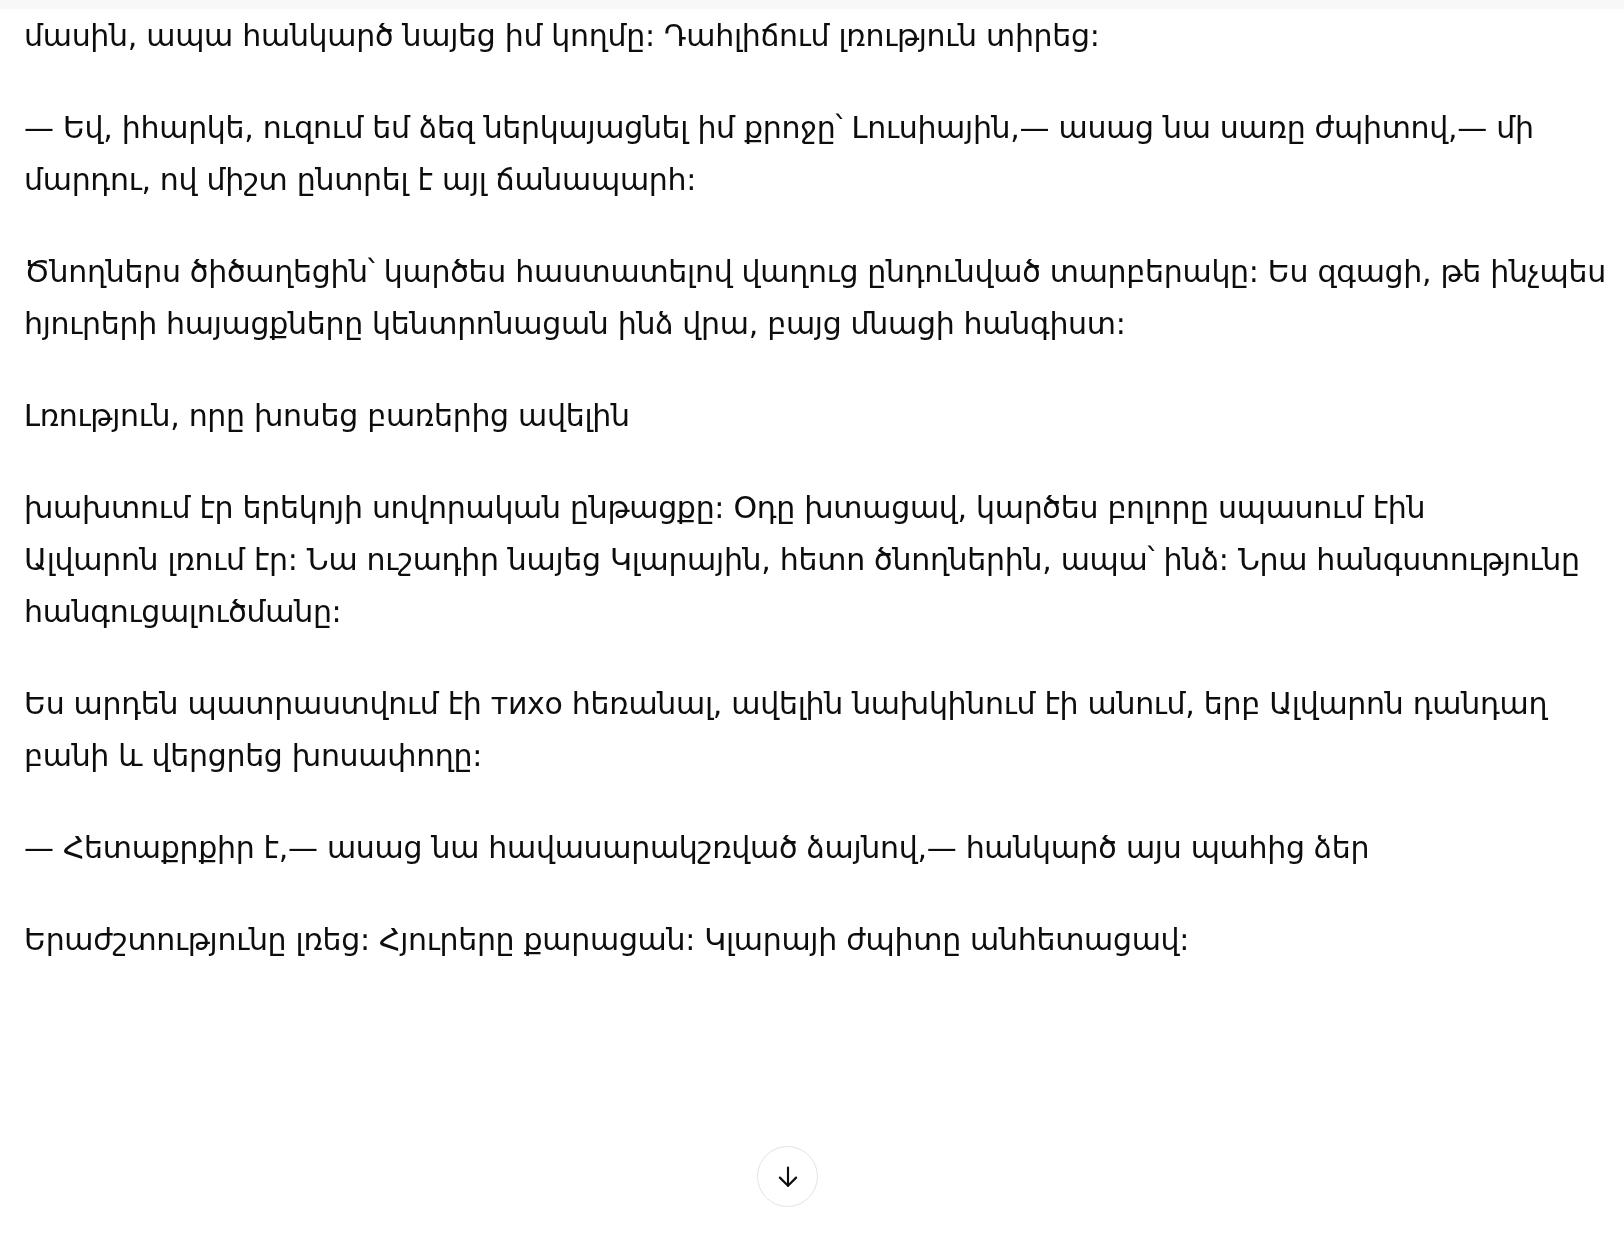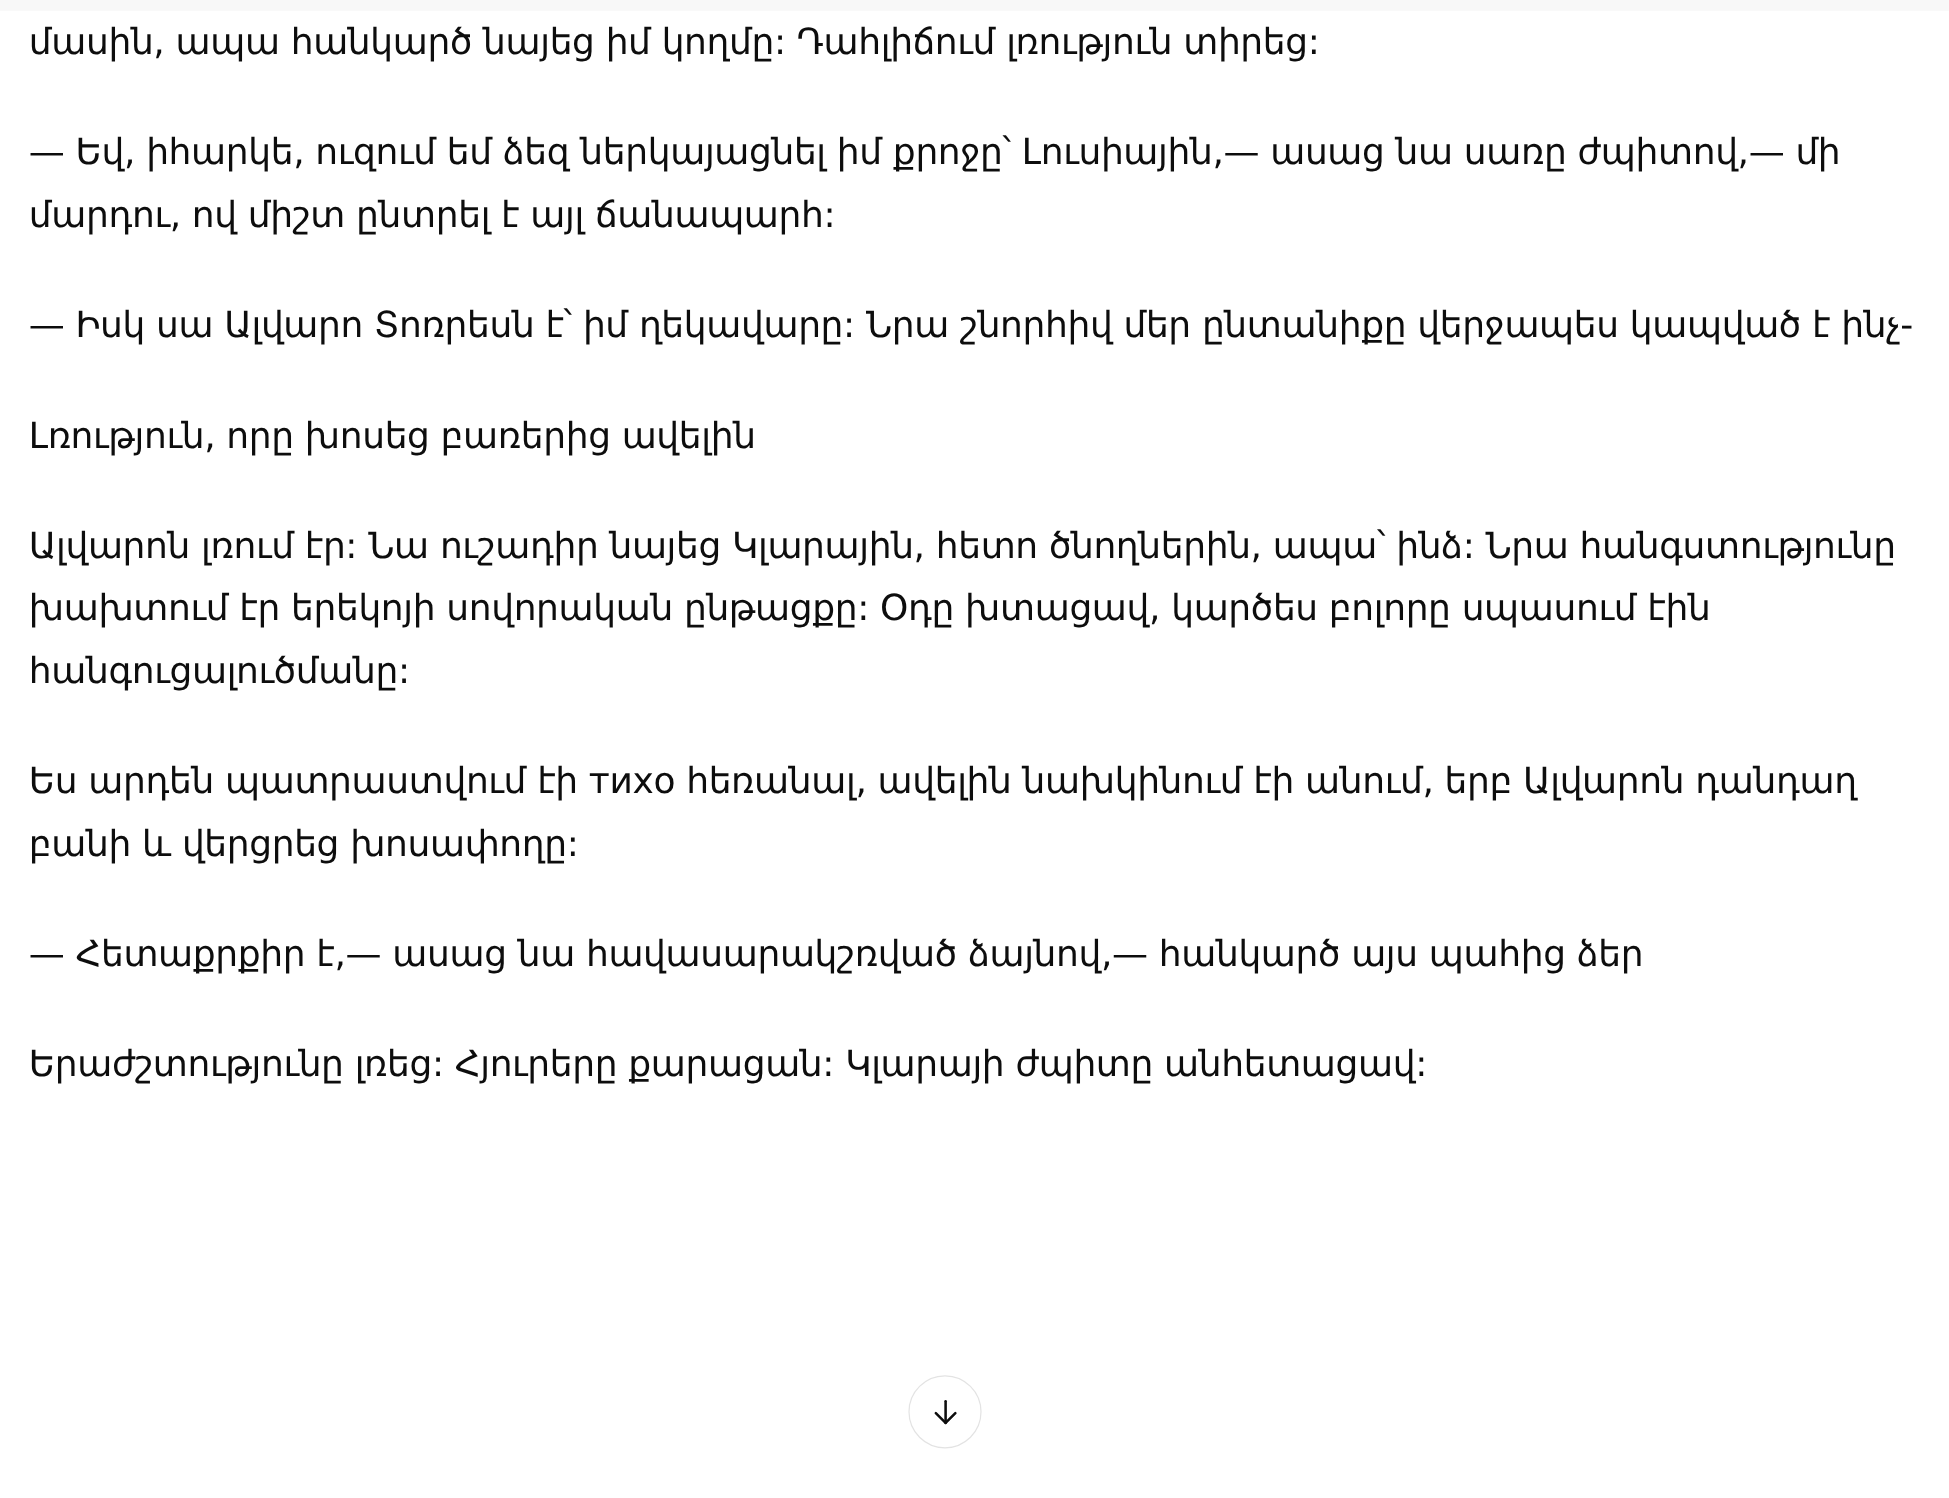--- a/index.html
+++ b/index.html
@@ -69,33 +69,36 @@
 
   <p class="para">
     <span class="line">մասին, ապա հանկարծ նայեց իմ կողմը: Դահլիճում լռություն տիրեց:</span>
   </p>
 
   <p class="para">
     <span class="line">— Եվ, իհարկե, ուզում եմ ձեզ ներկայացնել իմ քրոջը՝ Լուսիային,— ասաց նա սառը ժպիտով,— մի</span>
     <span class="line">մարդու, ով միշտ ընտրել է այլ ճանապարհ:</span>
   </p>
 
+  <p class="para">
+    <span class="line">Ծնողներս ծիծաղեցին՝ կարծես հաստատելով վաղուց ընդունված տարբերակը: Ես զգացի, թե ինչպես</span>
+    <span class="line">հյուրերի հայացքները կենտրոնացան ինձ վրա, բայց մնացի հանգիստ:</span>
+  </p>
 
 
   <p class="para">
-    <span class="line">— Իսկ սա Ալվարո Տոռրեսն է՝ իմ ղեկավարը: Նրա շնորհիվ մեր ընտանիքը վերջապես կապված է ինչ-</span>
   </p>
 
   <p class="para">
     <span class="line">Լռություն, որը խոսեց բառերից ավելին</span>
   </p>
 
   <p class="para">
+    <span class="line">խախտում էր երեկոյի սովորական ընթացքը: Օդը խտացավ, կարծես բոլորը սպասում էին</span>
     <span class="line">Ալվարոն լռում էր: Նա ուշադիր նայեց Կլարային, հետո ծնողներին, ապա՝ ինձ: Նրա հանգստությունը</span>
-    <span class="line">խախտում էր երեկոյի սովորական ընթացքը: Օդը խտացավ, կարծես բոլորը սպասում էին</span>
     <span class="line">հանգուցալուծմանը:</span>
   </p>
 
   <p class="para">
     <span class="line">Ես արդեն պատրաստվում էի тихо հեռանալ, ավելին նախկինում էի անում, երբ Ալվարոն դանդաղ</span>
     <span class="line">բանի և վերցրեց խոսափողը:</span>
   </p>
 
   <p class="para">
     <span class="line">— Հետաքրքիր է,— ասաց նա հավասարակշռված ձայնով,— հանկարծ այս պահից ձեր</span>

